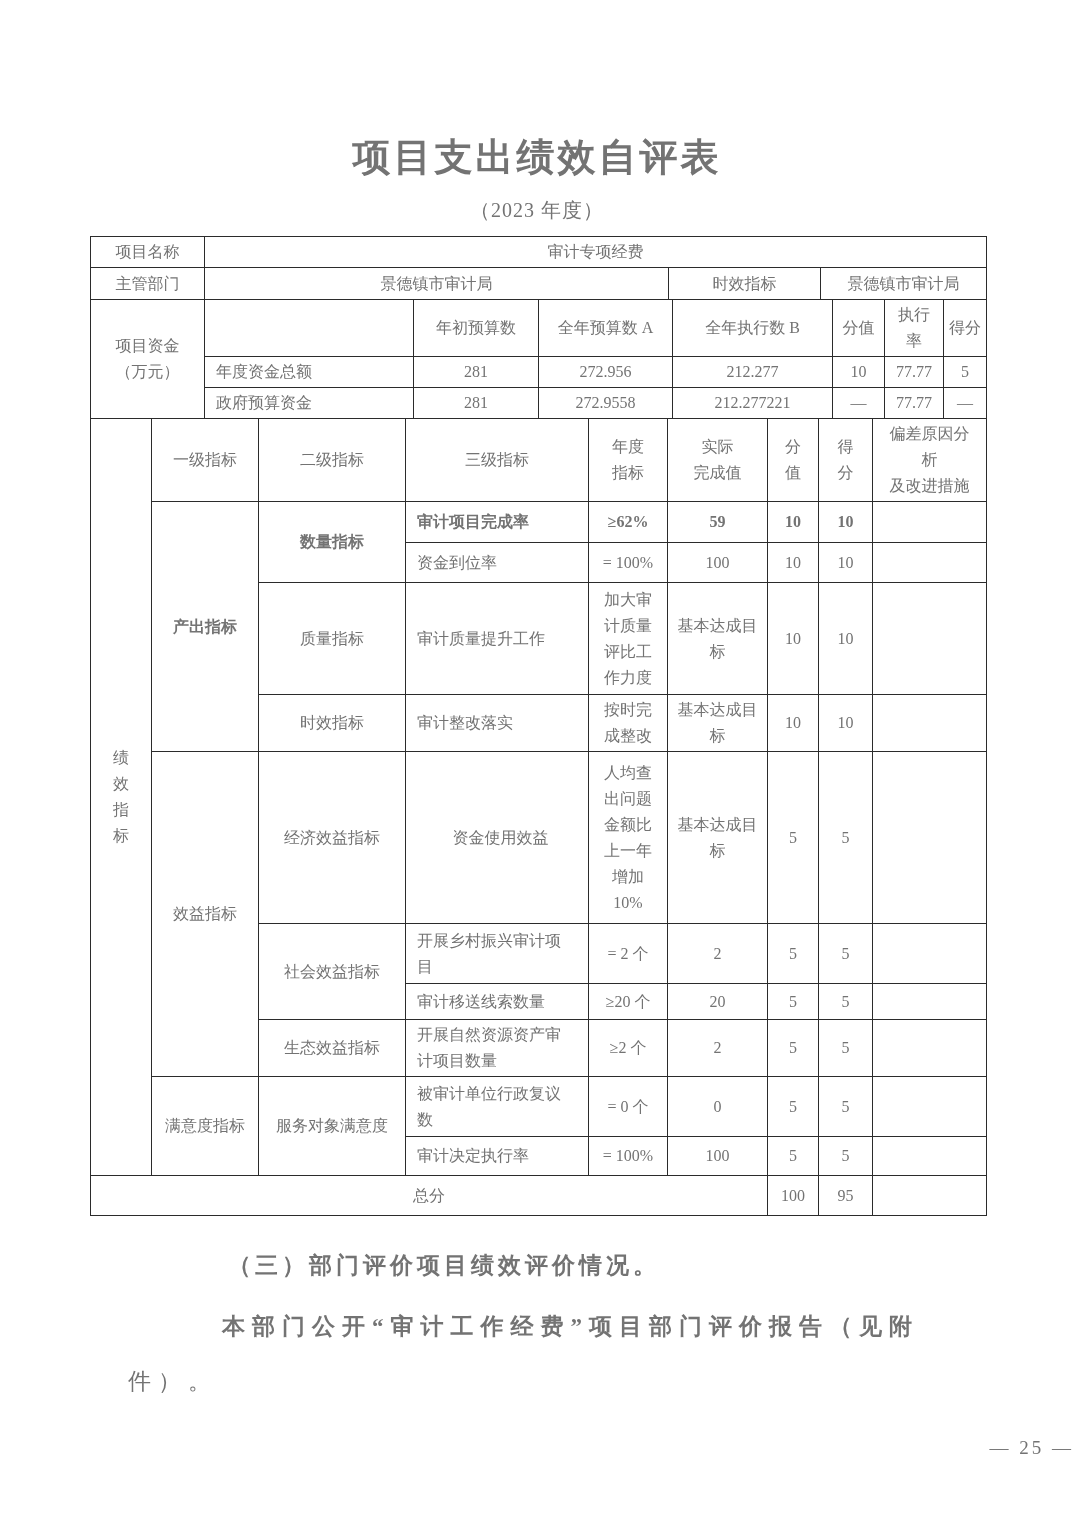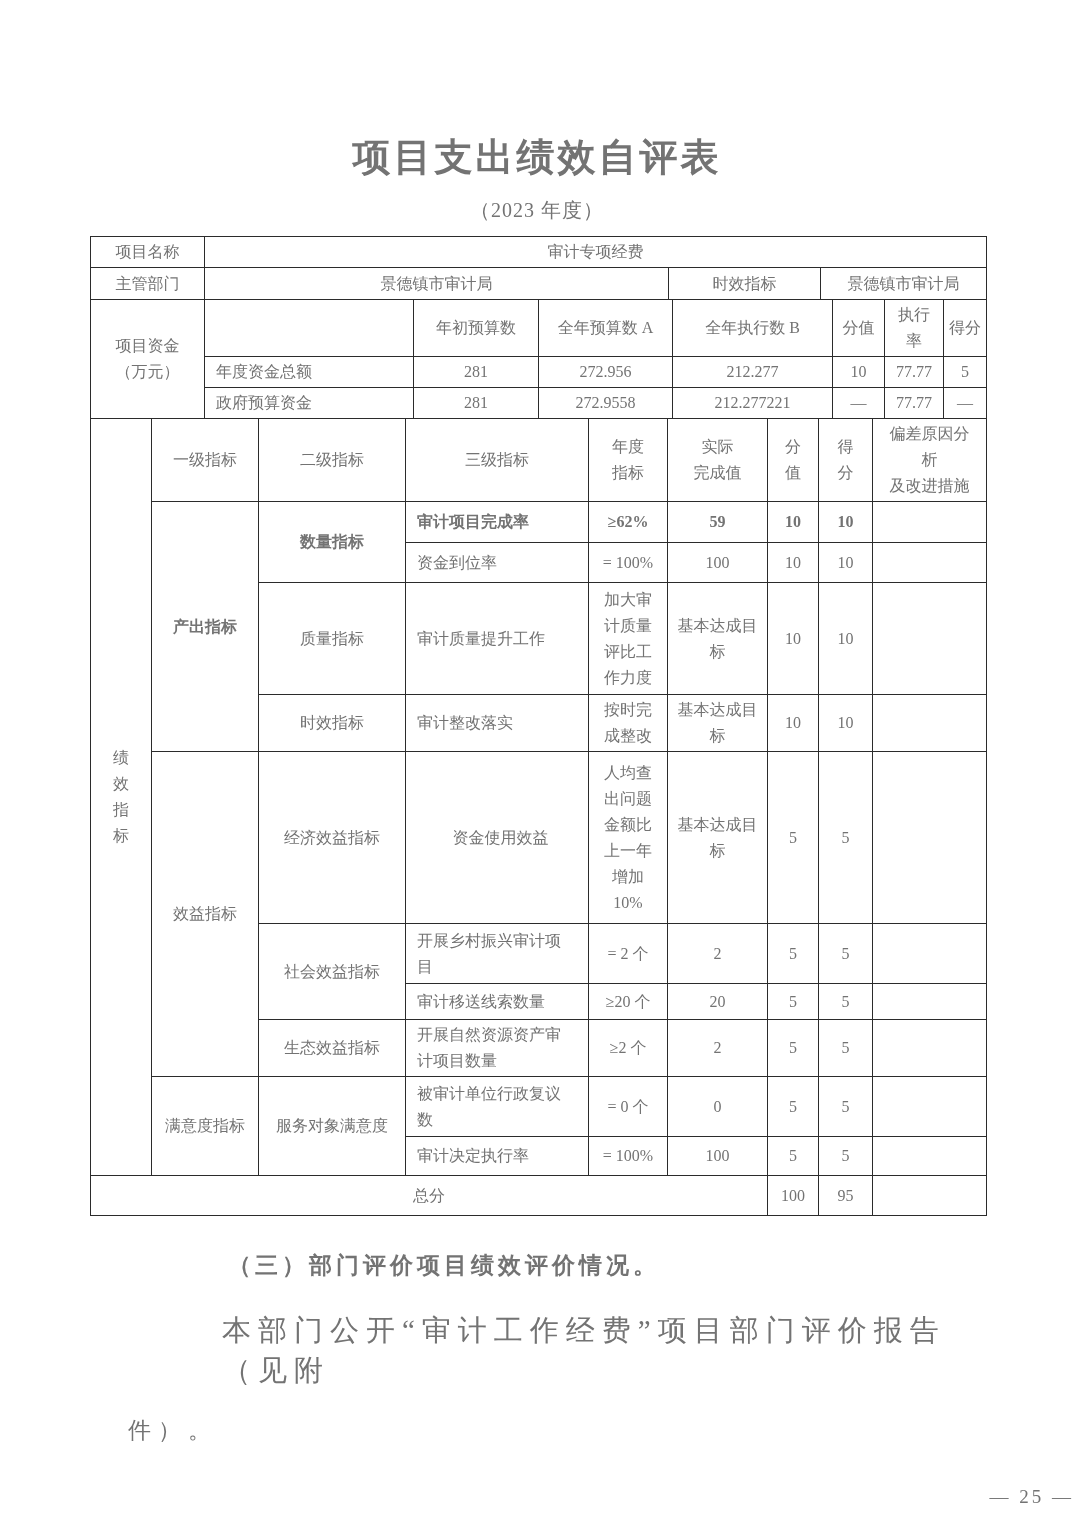--- a/index.html
+++ b/index.html
@@ -24,21 +24,21 @@
   
   tr.h31 td { height:18px; } tr.h32 td { height:32px; } tr.h52 td { height:52px; }
   tr.h83  td { height:83px; }
   tr.h41 td { height:41px;font-weight:bold; } tr.h40 td { height:40px; } tr.h112 td { height:112px; }
   tr.h55 td { height:55px; } tr.h172 td { height:172px;text-align:center; } tr.h60 td { height:60px; }
   tr.h36 td { height:36px; } tr.h39 td { height:39px; }
 
   .footer-heading {
     margin:34px 90px 0 228px; font-size:23px; font-weight:bold; letter-spacing:4px;
   }
-  .footer-line1 { margin:30px 100px 0 222px; font-size:29px; letter-spacing:7px; }
+  .footer-line1 { margin:30px 100px 0 222px; font-size:23px; letter-spacing:7px;font-weight:bold; }
   .footer-line2 { margin:24px 100px 0 128px; font-size:23px; letter-spacing:7px; }
   .page-number { text-align:right; margin-top:40px; font-size:19px; letter-spacing:3px; }
 </style>
 </head>
 <body>
 
 <div class="page">
 
   <div class="title">项目支出绩效自评表</div>
   <div class="subtitle">（2023 年度）</div>

